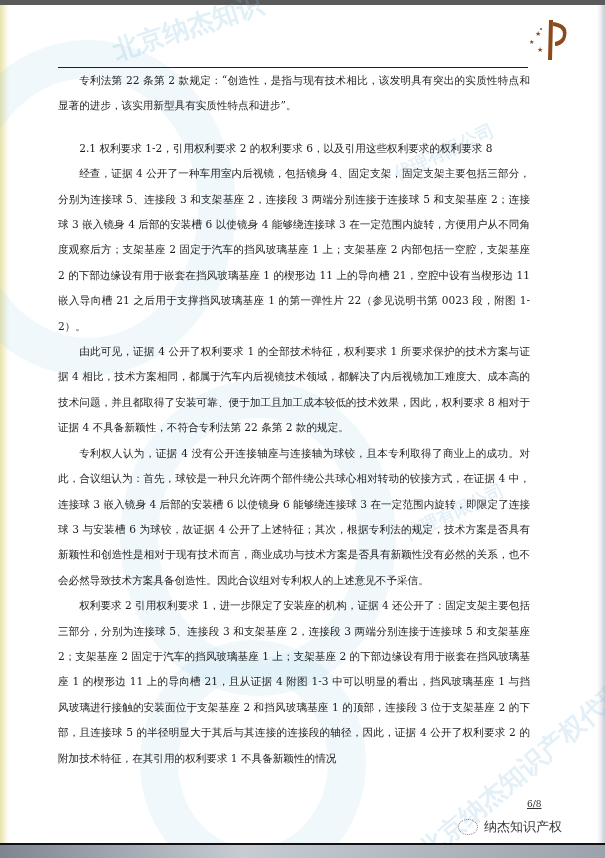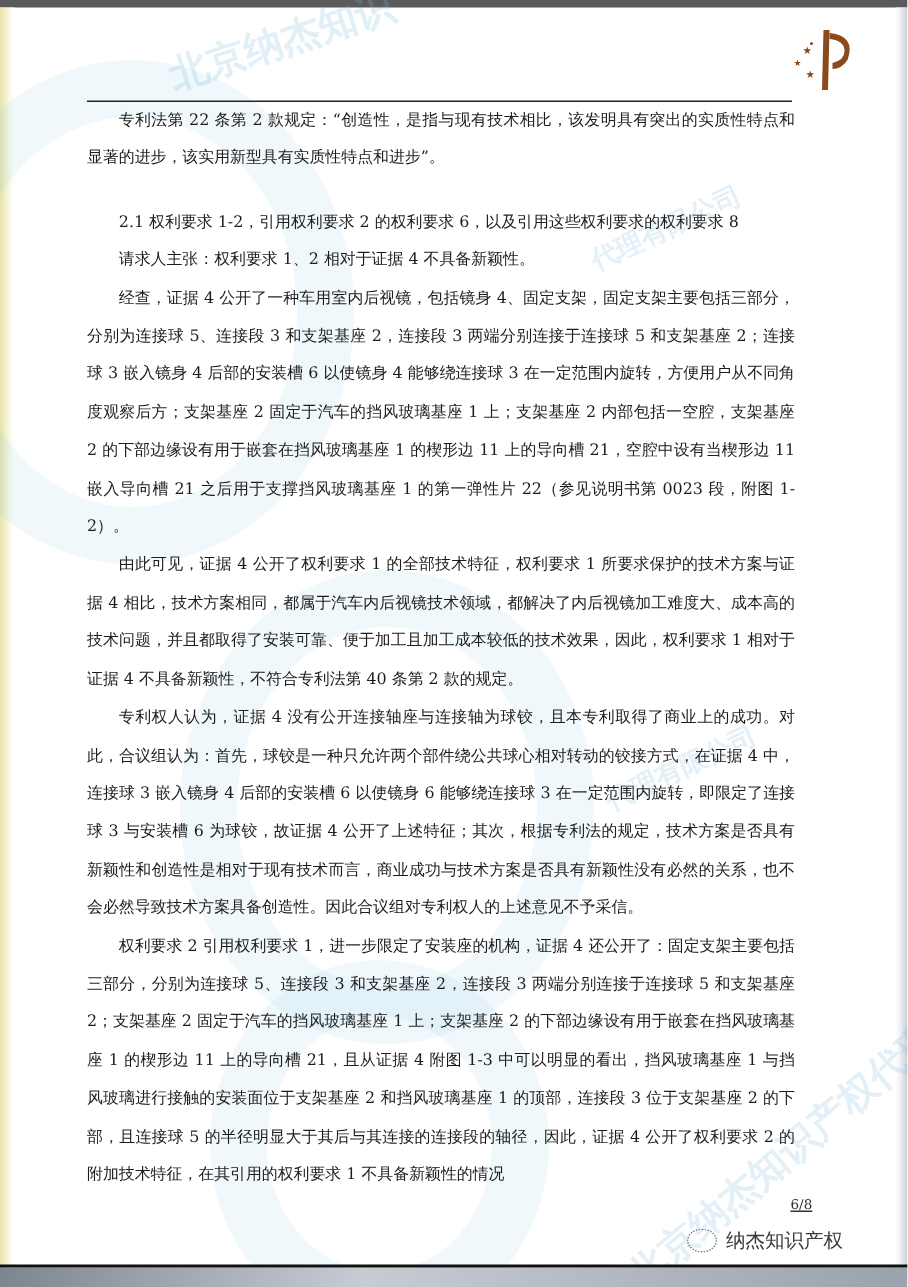--- a/index.html
+++ b/index.html
@@ -55,23 +55,22 @@
   <text x="4" y="32" font-size="6" fill="#8a4a1c">★</text>
   <text x="12" y="40" font-size="7" fill="#8a4a1c">★</text>
   <circle cx="16" cy="17" r="1" fill="#8a4a1c"></circle>
 </svg>
 
 <div class="rule"></div>
 
 <div class="content">
   <p style="margin-top:2px;">专利法第 22 条第 2 款规定：“创造性，是指与现有技术相比，该发明具有突出的实质性特点和显著的进步，该实用新型具有实质性特点和进步”。</p>
   <p class="gap" style="margin-top:17px;">2.1 权利要求 1-2，引用权利要求 2 的权利要求 6，以及引用这些权利要求的权利要求 8</p>
-  <p>请求人主张：权利要求 1、2 相对于证据 4 不具备新颖性。</p>
   <p>经查，证据 4 公开了一种车用室内后视镜，包括镜身 4、固定支架，固定支架主要包括三部分，分别为连接球 5、连接段 3 和支架基座 2，连接段 3 两端分别连接于连接球 5 和支架基座 2；连接球 3 嵌入镜身 4 后部的安装槽 6 以使镜身 4 能够绕连接球 3 在一定范围内旋转，方便用户从不同角度观察后方；支架基座 2 固定于汽车的挡风玻璃基座 1 上；支架基座 2 内部包括一空腔，支架基座 2 的下部边缘设有用于嵌套在挡风玻璃基座 1 的楔形边 11 上的导向槽 21，空腔中设有当楔形边 11 嵌入导向槽 21 之后用于支撑挡风玻璃基座 1 的第一弹性片 22（参见说明书第 0023 段，附图 1-2）。</p>
-  <p>由此可见，证据 4 公开了权利要求 1 的全部技术特征，权利要求 1 所要求保护的技术方案与证据 4 相比，技术方案相同，都属于汽车内后视镜技术领域，都解决了内后视镜加工难度大、成本高的技术问题，并且都取得了安装可靠、便于加工且加工成本较低的技术效果，因此，权利要求 1 相对于证据 4 不具备新颖性，不符合专利法第 40 条第 2 款的规定。</p>
+  <p>由此可见，证据 4 公开了权利要求 1 的全部技术特征，权利要求 1 所要求保护的技术方案与证据 4 相比，技术方案相同，都属于汽车内后视镜技术领域，都解决了内后视镜加工难度大、成本高的技术问题，并且都取得了安装可靠、便于加工且加工成本较低的技术效果，因此，权利要求 8 相对于证据 4 不具备新颖性，不符合专利法第 22 条第 2 款的规定。</p>
   <p>专利权人认为，证据 4 没有公开连接轴座与连接轴为球铰，且本专利取得了商业上的成功。对此，合议组认为：首先，球铰是一种只允许两个部件绕公共球心相对转动的铰接方式，在证据 4 中，连接球 3 嵌入镜身 4 后部的安装槽 6 以使镜身 6 能够绕连接球 3 在一定范围内旋转，即限定了连接球 3 与安装槽 6 为球铰，故证据 4 公开了上述特征；其次，根据专利法的规定，技术方案是否具有新颖性和创造性是相对于现有技术而言，商业成功与技术方案是否具有新颖性没有必然的关系，也不会必然导致技术方案具备创造性。因此合议组对专利权人的上述意见不予采信。</p>
   <p>权利要求 2 引用权利要求 1，进一步限定了安装座的机构，证据 4 还公开了：固定支架主要包括三部分，分别为连接球 5、连接段 3 和支架基座 2，连接段 3 两端分别连接于连接球 5 和支架基座 2；支架基座 2 固定于汽车的挡风玻璃基座 1 上；支架基座 2 的下部边缘设有用于嵌套在挡风玻璃基座 1 的楔形边 11 上的导向槽 21，且从证据 4 附图 1-3 中可以明显的看出，挡风玻璃基座 1 与挡风玻璃进行接触的安装面位于支架基座 2 和挡风玻璃基座 1 的顶部，连接段 3 位于支架基座 2 的下部，且连接球 5 的半径明显大于其后与其连接的连接段的轴径，因此，证据 4 公开了权利要求 2 的附加技术特征，在其引用的权利要求 1 不具备新颖性的情况</p>
 </div>
 
 <div class="pagenum">6/8</div>
 
 <div class="brand">
   <span class="brand-icon"></span>
   <span>纳杰知识产权</span>
 </div>

